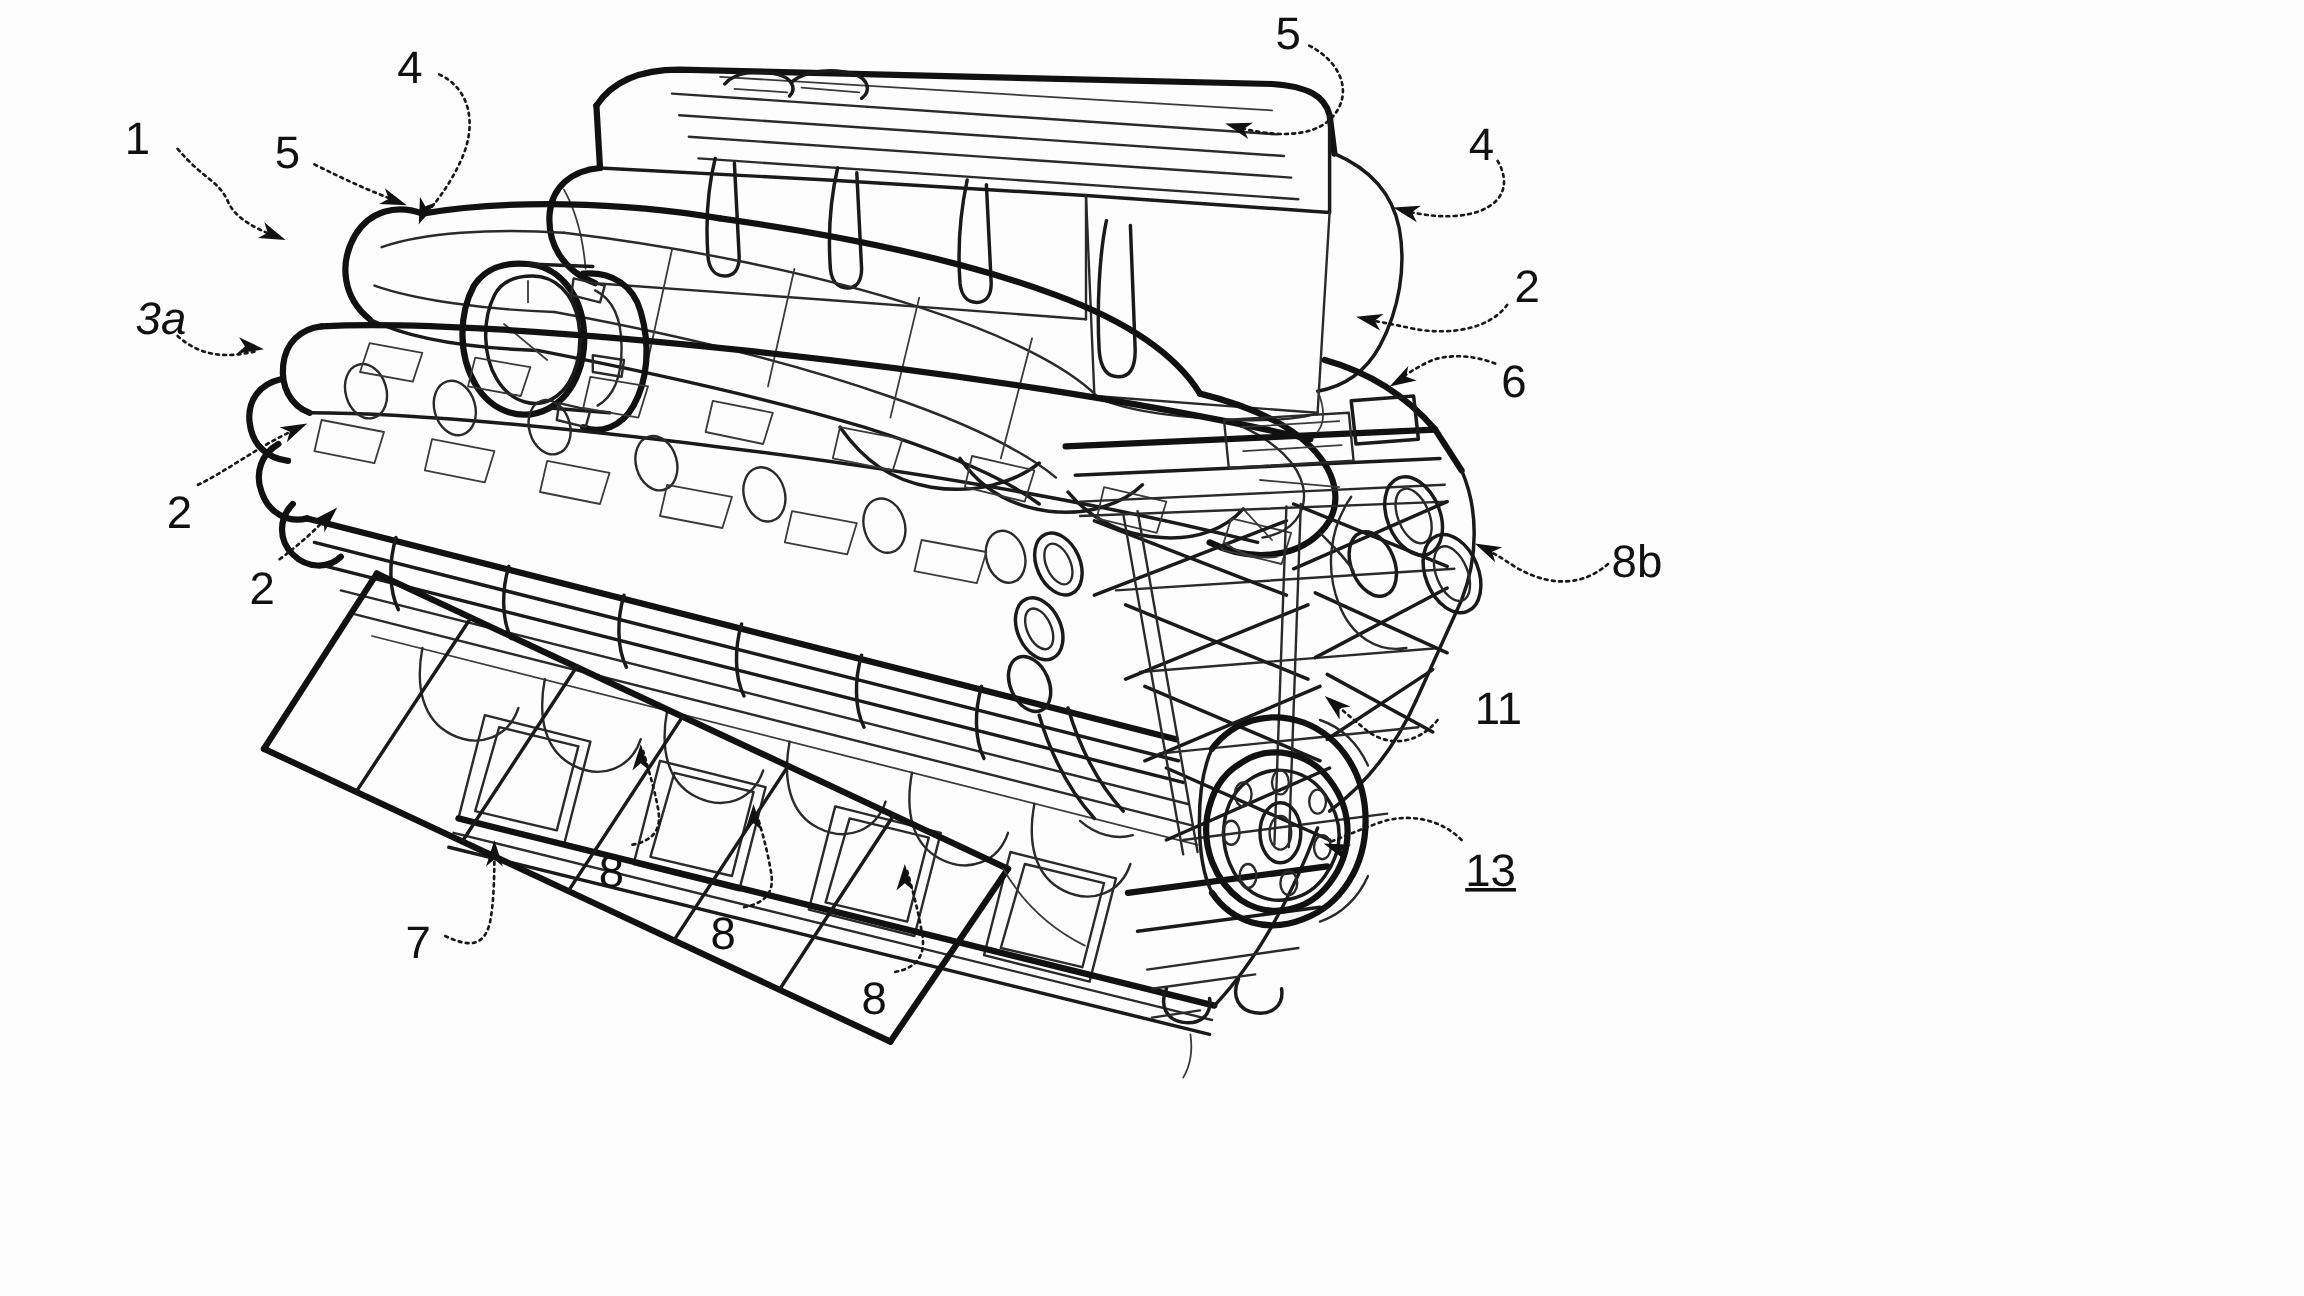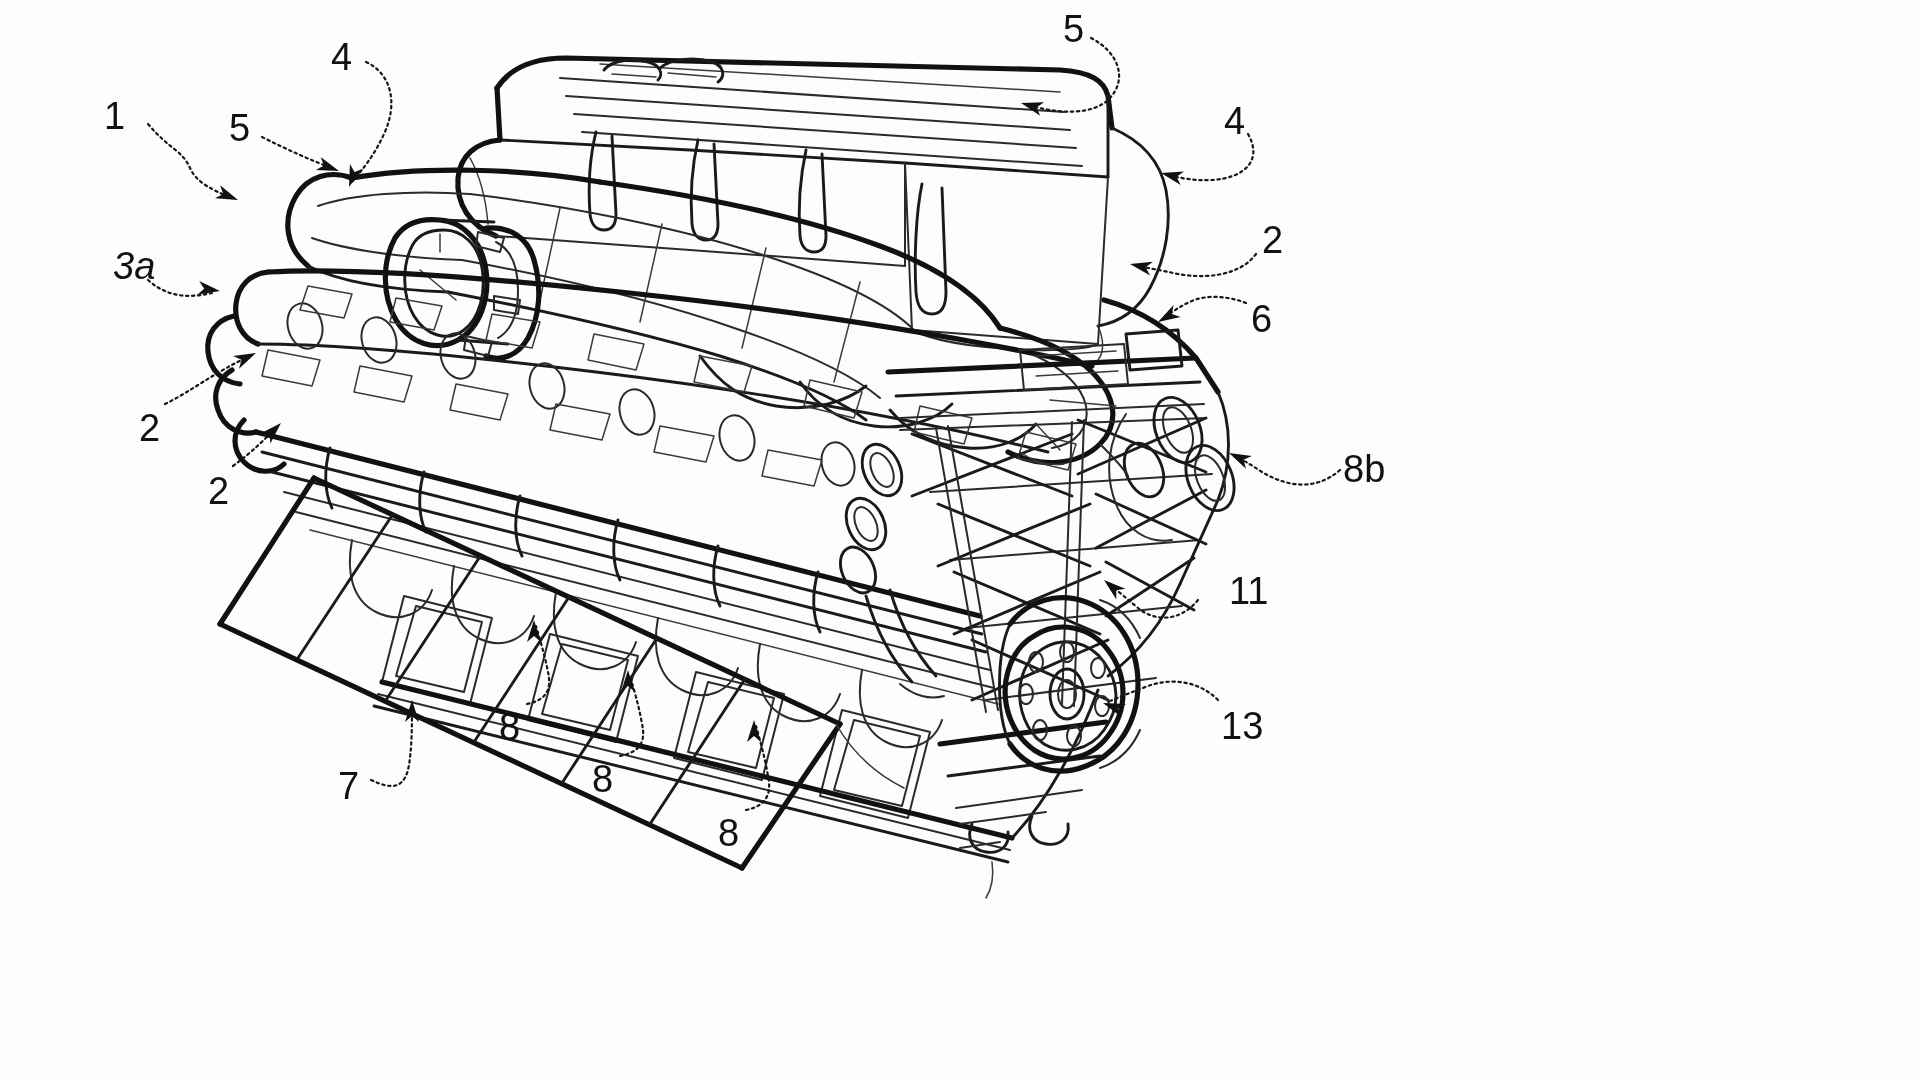--- a/index.html
+++ b/index.html
@@ -404,20 +404,20 @@
       <div class="numeral n-lg" style="left: 1063px; top: 8px;">5</div>
       <div class="numeral n-lg" style="left: 229px; top: 107px;">5</div>
       <div class="numeral n-lg" style="left: 1224px; top: 100px;">4</div>
       <div class="numeral n-lg" style="left: 1262px; top: 219px;">2</div>
       <div class="numeral n-lg" style="left: 1251px; top: 298px;">6</div>
       <div class="numeral n-lg" style="left: 113px; top: 245px; font-style: italic;">3a</div>
       <div class="numeral n-lg" style="left: 139px; top: 407px;">2</div>
       <div class="numeral n-lg" style="left: 208px; top: 470px;">2</div>
       <div class="numeral n-lg" style="left: 1343px; top: 448px;">8b</div>
       <div class="numeral n-lg" style="left: 1201px; top: 570px; margin-left: 28px;">11</div>
-      <div class="numeral n-lg" style="left: 1221px; top: 705px;">13</div>
+      <div class="numeral n-lg" style="left: 1221px; top: 705px; text-decoration: underline;">13</div>
       <div class="numeral n-lg" style="left: 338px; top: 765px;">7</div>
       <div class="numeral n-lg" style="left: 499px; top: 706px;">8</div>
       <div class="numeral n-lg" style="left: 592px; top: 758px;">8</div>
       <div class="numeral n-lg" style="left: 718px; top: 812px;">8</div>
     </div>
 
 </div>
 
 </body></html>

